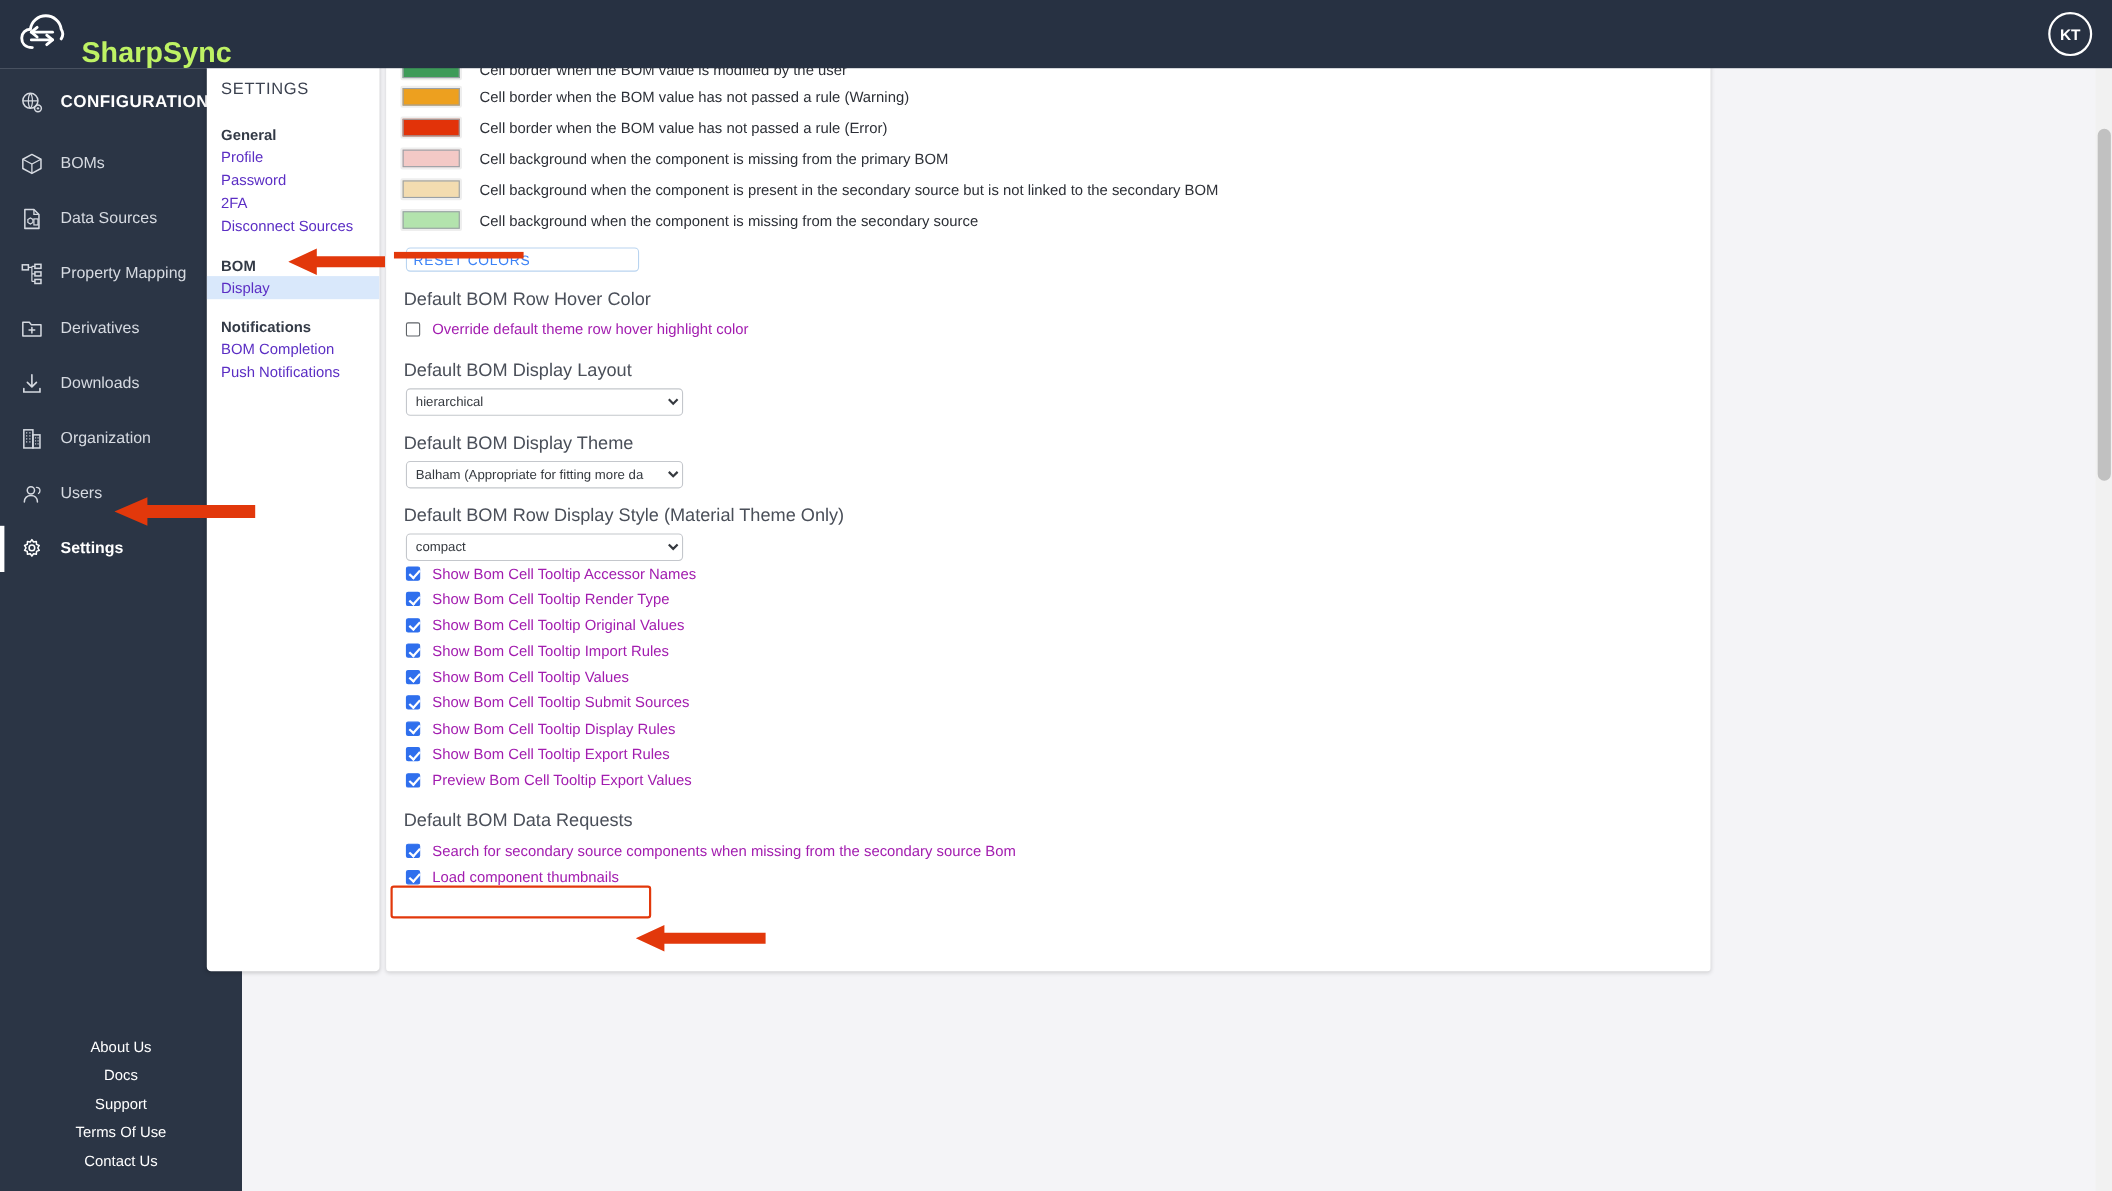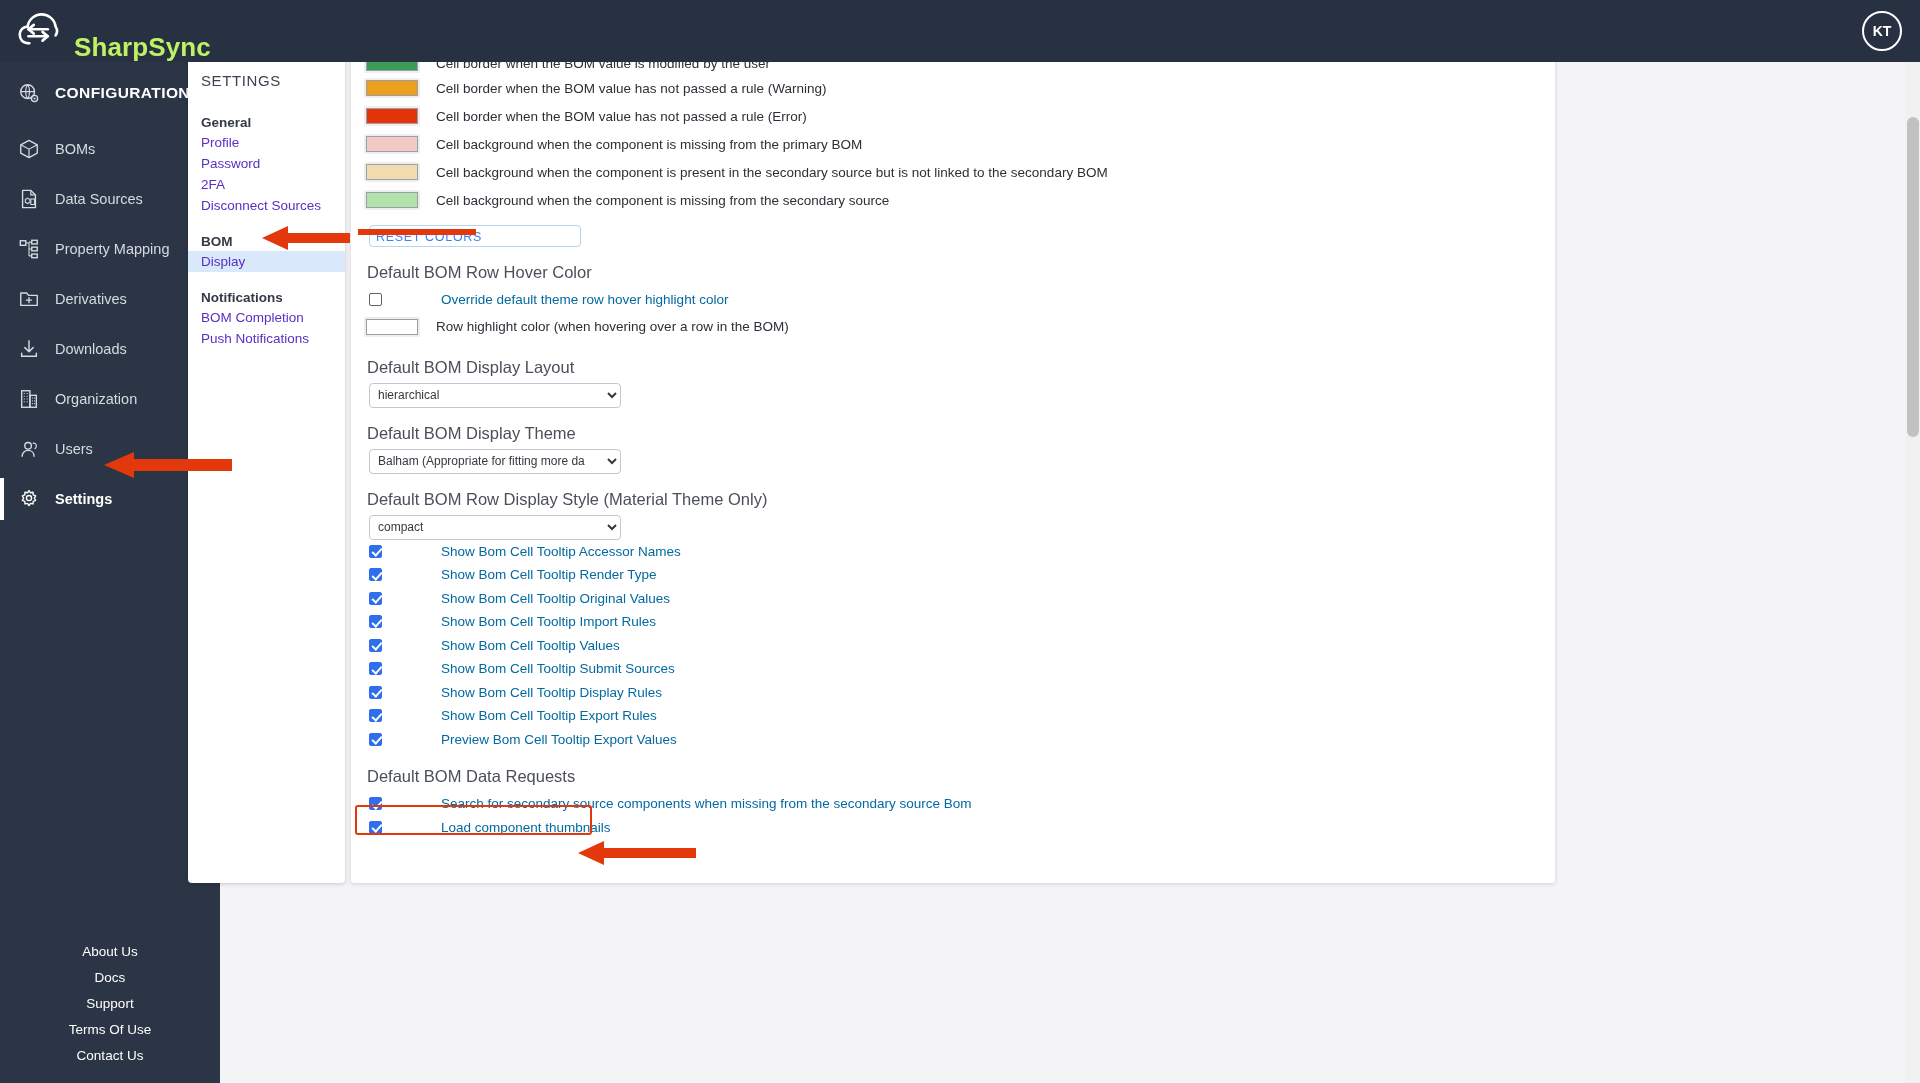--- a/index.html
+++ b/index.html
@@ -162,21 +162,21 @@
     background: #2f6fed; border-color: #2f6fed;
     position: relative;
   }
   .cb.on::after {
     content: ""; position: absolute;
     left: 3.5px; top: 0.5px;
     width: 4px; height: 8px;
     border: solid #ffffff; border-width: 0 2px 2px 0;
     transform: rotate(42deg);
   }
-  .check-label { font-size: 13.5px; color: #0369a1; margin-left: 48px; }
+  .check-label { font-size: 13.5px; color: #a21caf; }
 
   .hover-swatch-row {
     display: flex; align-items: center; gap: 16px;
     height: 30px; padding-left: 5px;
   }
 
   .sel {
     display: block;
     width: 252px; height: 25px;
     margin: 3px 0 0 10px;
@@ -390,26 +390,20 @@
         <span class="legend-text">Cell background when the component is missing from the secondary source</span>
       </div>
 
       <button class="reset-btn">RESET COLORS</button>
 
       <div class="section-title">Default BOM Row Hover Color</div>
       <div class="check-row">
         <span class="cb"></span>
         <span class="check-label">Override default theme row hover highlight color</span>
       </div>
-      <div class="hover-swatch-row">
-        <span class="swatch">
-            <i id="swHover" style="background: rgb(255, 255, 255);"></i>
-          </span>
-        <span class="legend-text">Row highlight color (when hovering over a row in the BOM)</span>
-      </div>
 
       <div class="section-title">Default BOM Display Layout</div>
       <select class="sel">
         <option>hierarchical</option>
       </select>
 
       <div class="section-title">Default BOM Display Theme</div>
       <select class="sel">
         <option>Balham (Appropriate for fitting more da</option>
       </select>

